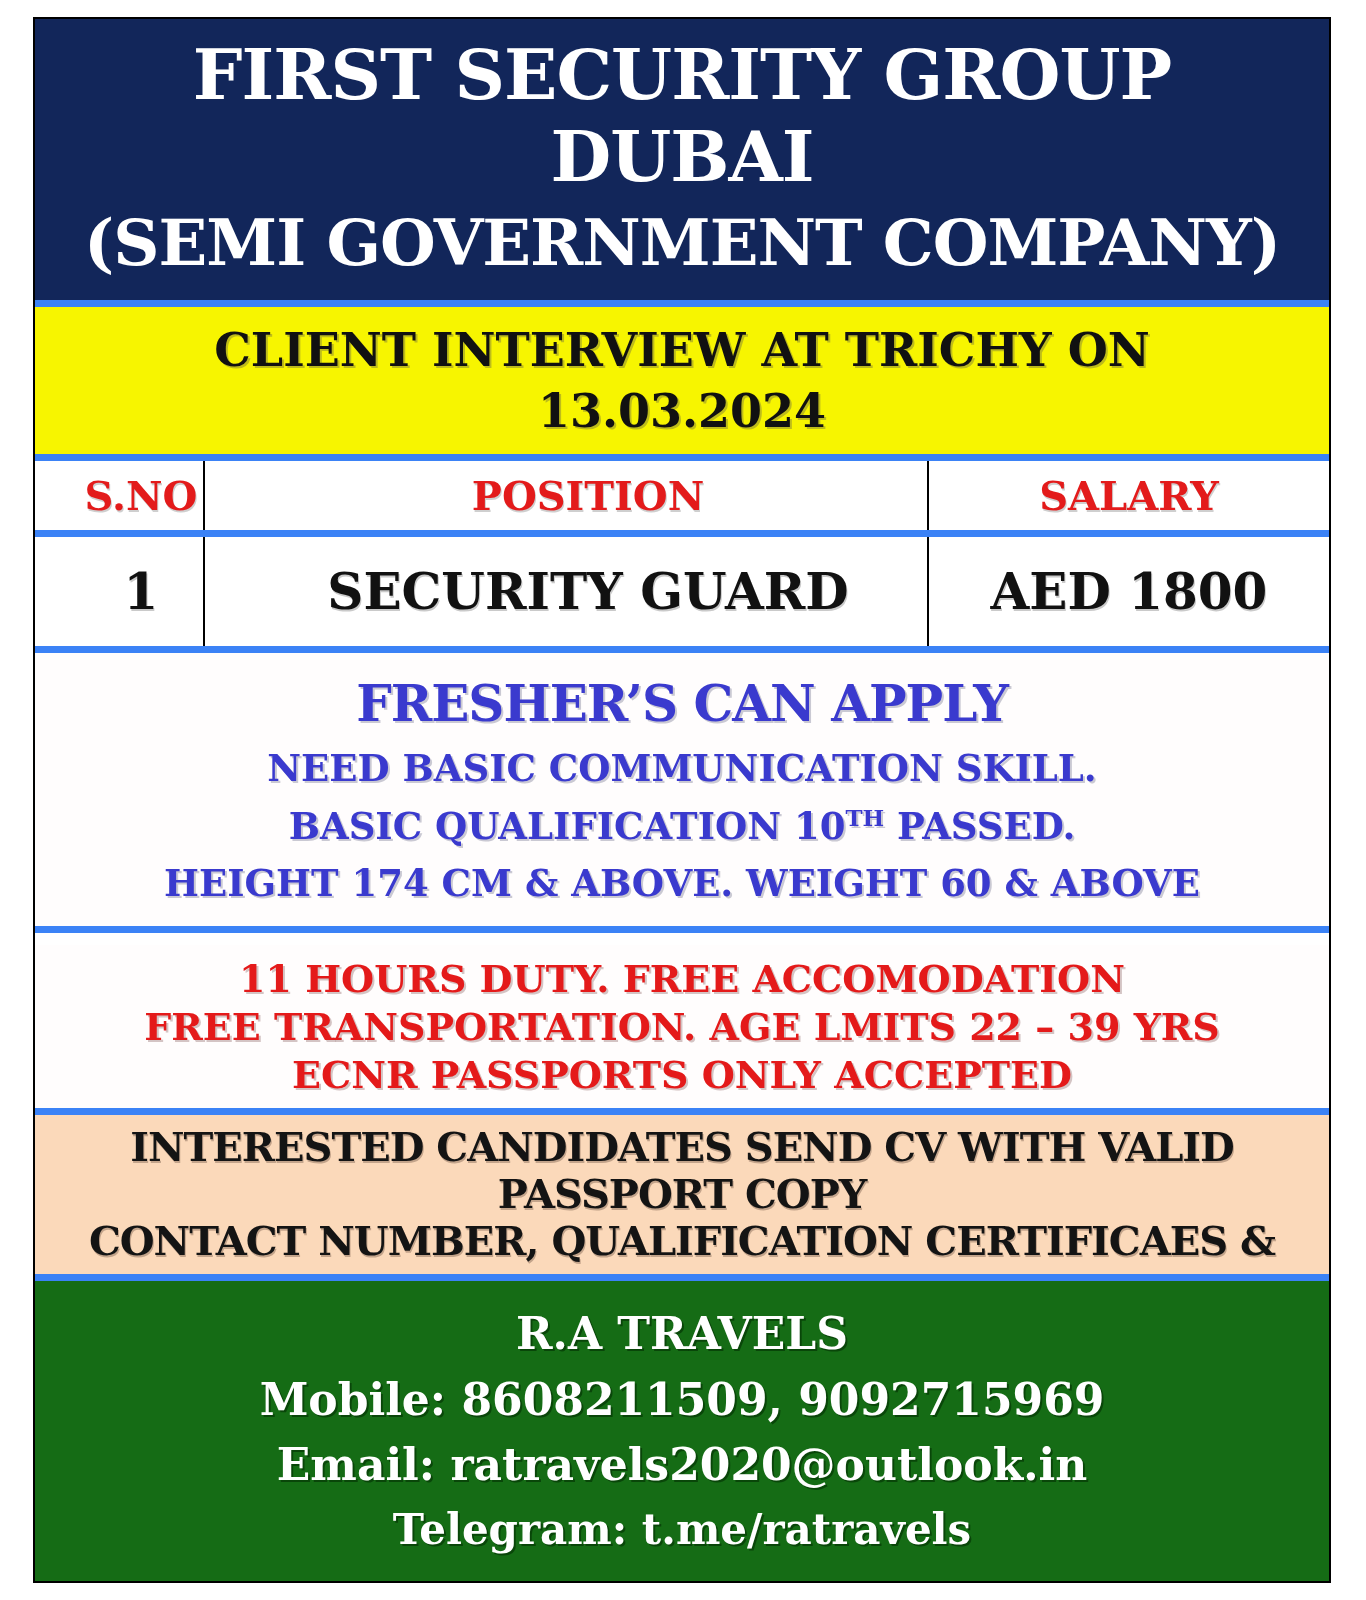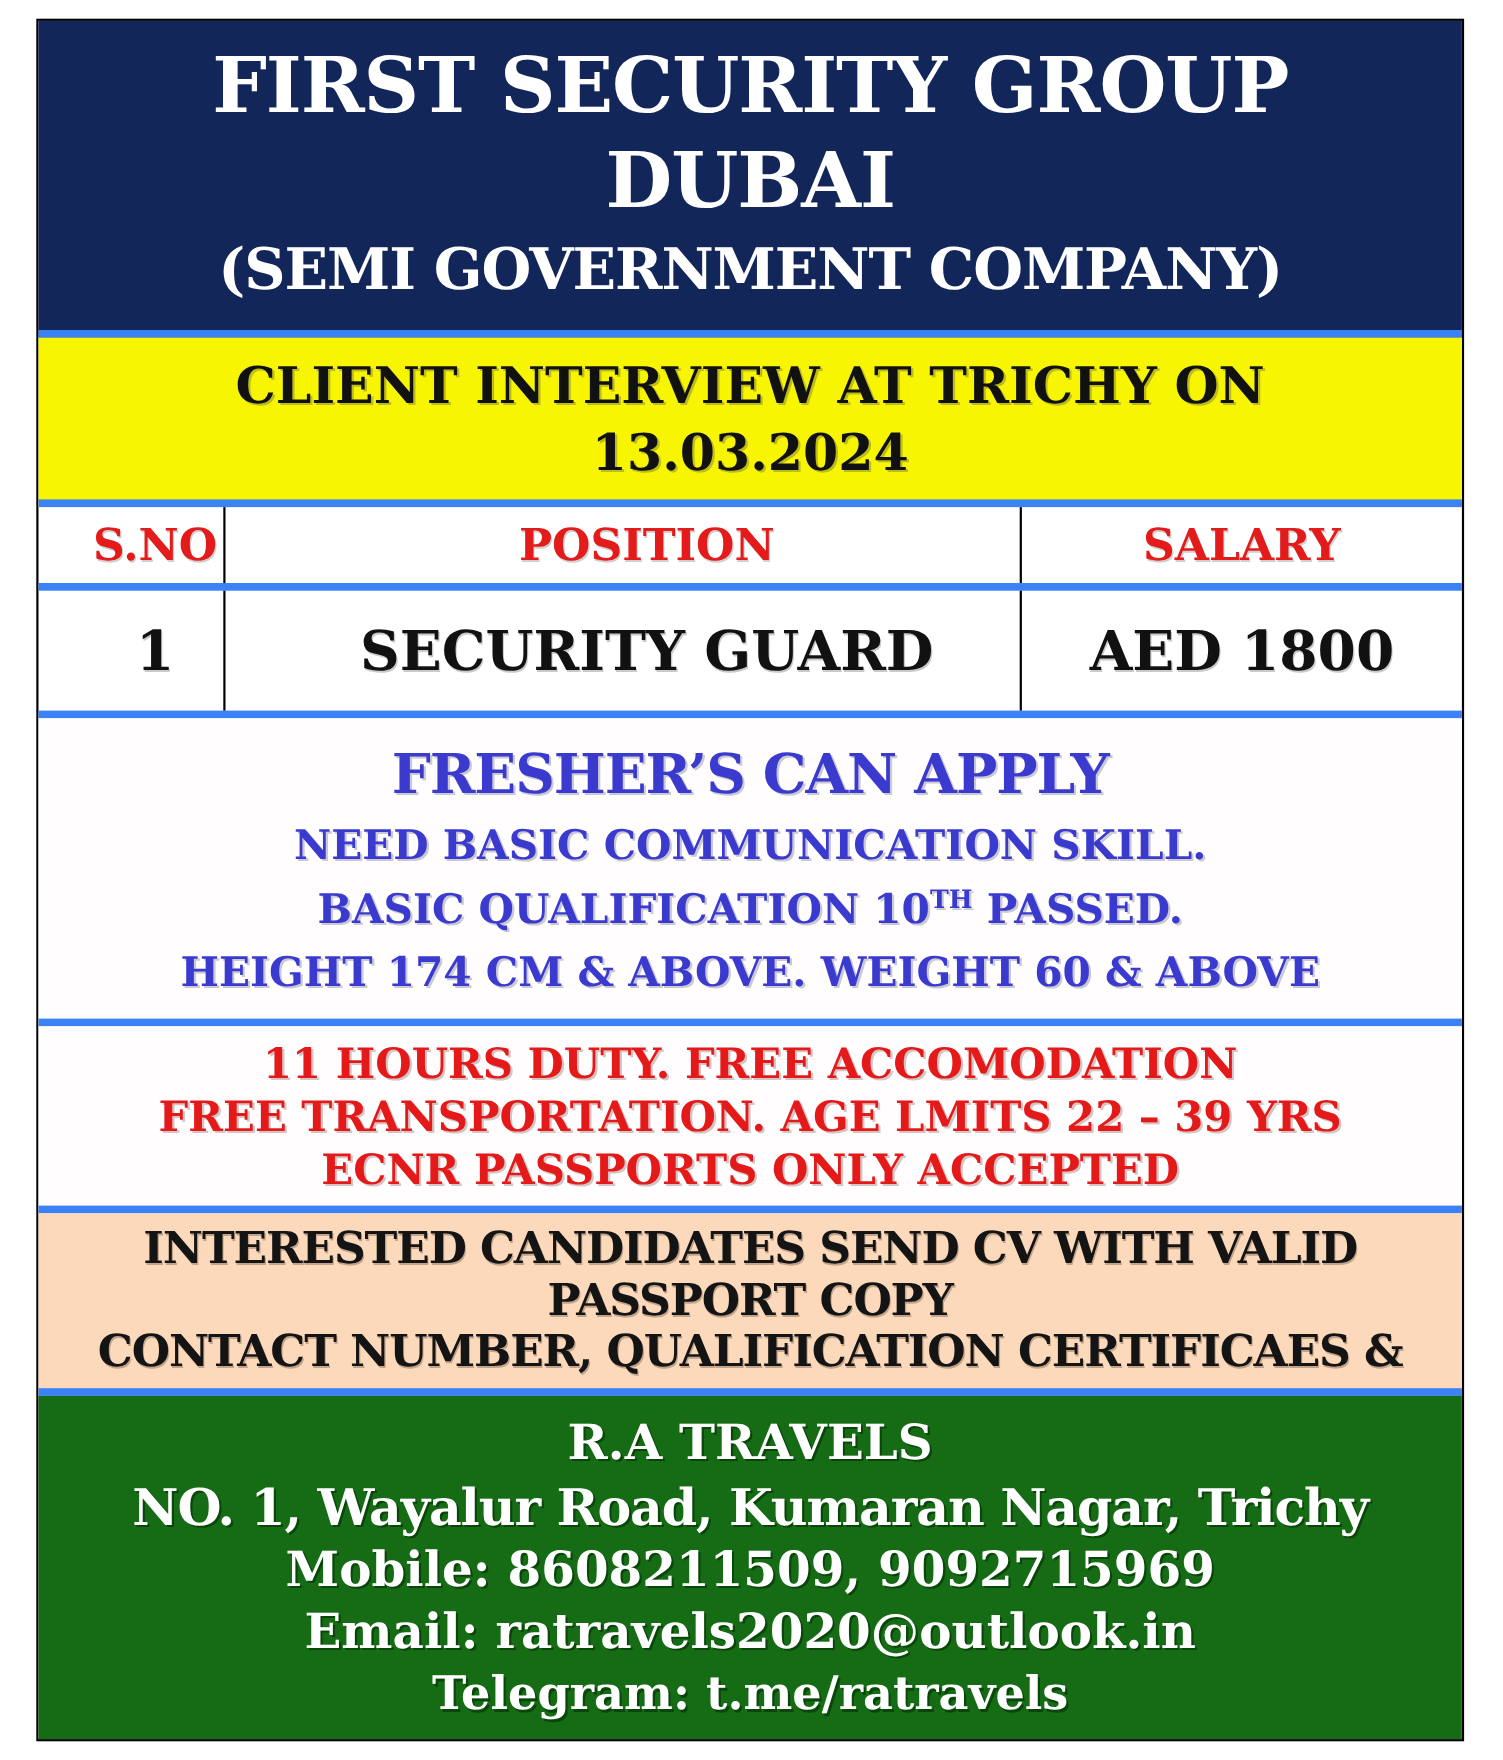--- a/index.html
+++ b/index.html
@@ -31,21 +31,21 @@
 
   
   .navy {
     height: 288px;
     background: #12265a;
     color: #ffffff;
     font-weight: bold;
     padding: 8px 0;
   }
   .navy .big { font-size: 70px; letter-spacing: -1px; line-height: 1.0; }
-  .navy .sub { font-size: 52px; letter-spacing: -1px; }
+  .navy .sub { font-size: 64px; letter-spacing: -1px; }
 
   
   .yellow {
     height: 154px;
     background: #f7f500;
     color: #111111;
     font-weight: bold;
     font-size: 46px;
     text-shadow: 2px 2px 0 rgba(120,120,60,0.45);
     padding: 6px 0;
@@ -80,20 +80,21 @@
 
   
   .red {
     height: 170px;
     background: #fffdfd;
     color: #e41a1a;
     font-weight: bold;
     font-size: 38px;
     text-shadow: 2px 2px 0 rgba(170,140,140,0.5);
     padding: 8px 0;
+    margin-top: 12px;
   }
 
   
   .peach {
     height: 166px;
     background: #fbd9ba;
     color: #141414;
     font-weight: bold;
     font-size: 40px;
     letter-spacing: -1px;
@@ -158,19 +159,18 @@
   </section>
 
   <section class="peach center-col">
     <div>INTERESTED CANDIDATES SEND CV WITH VALID</div>
     <div>PASSPORT COPY</div>
     <div>CONTACT NUMBER, QUALIFICATION CERTIFICAES &amp;</div>
   </section>
 
   <section class="green center-col">
     <div class="name">R.A TRAVELS</div>
-    <div class="addr">NO. 1, Wayalur Road, Kumaran Nagar, Trichy</div>
     <div class="contact">Mobile: 8608211509, 9092715969</div>
     <div class="contact">Email: ratravels2020@outlook.in</div>
     <div class="tg">Telegram: t.me/ratravels</div>
   </section>
 
 </div>
 
 </body></html>

